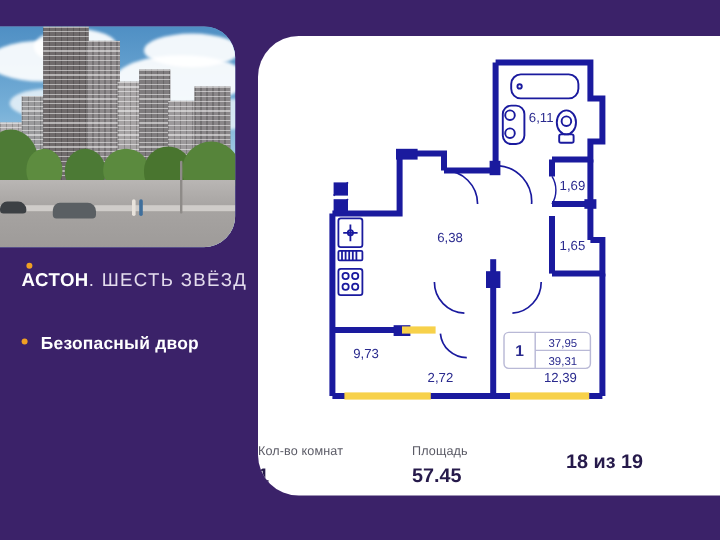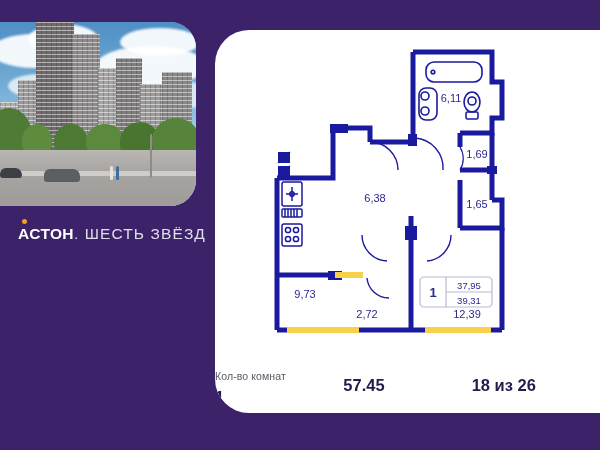--- a/index.html
+++ b/index.html
@@ -120,20 +120,24 @@
     <div class="ped" style="left:110px;bottom:26px;height:14px;background:#e8e3dc;"></div>
     <div class="ped" style="left:116px;bottom:26px;height:14px;background:#3f6f9c;"></div>
     <div class="ped" style="left:150px;bottom:28px;height:44px;width:2px;background:#8e8b88;"></div>
   </div>
 
   <div id="brand">
     <span class="dot"></span>
     <span class="b">АСТОН</span><span class="l">. ШЕСТЬ ЗВЁЗД</span>
   </div>
 
+  <div class="feature" id="feature-0">
+    <span class="bd"></span>
+    <span class="txt">Безопасный двор</span>
+  </div>
 </div>
 
 <div id="plan-card">
 
   <svg id="floorplan" viewBox="0 0 400 330">
     <g fill="none" stroke="#1a1a9e" stroke-width="5">
 
       <path d="M198 22 L277 22 L277 52 L287 52 L287 88 L277 88 L277 103 L245 103"></path>
       <path d="M198 22 L198 112 L155 112"></path>
 
@@ -241,19 +245,20 @@
   </svg>
 
   <div id="watermark"></div>
 
   <div id="stats">
     <div class="stat">
       <div class="lbl">Кол-во комнат</div>
       <div class="val">1</div>
     </div>
     <div class="stat">
+      <div class="lbl">Площадь</div>
       <div class="val">57.45</div>
     </div>
     <div class="stat">
-      <div class="val">18 из 26</div>
+      <div class="val">18 из 19</div>
     </div>
   </div>
 </div>
 
 </body></html>

